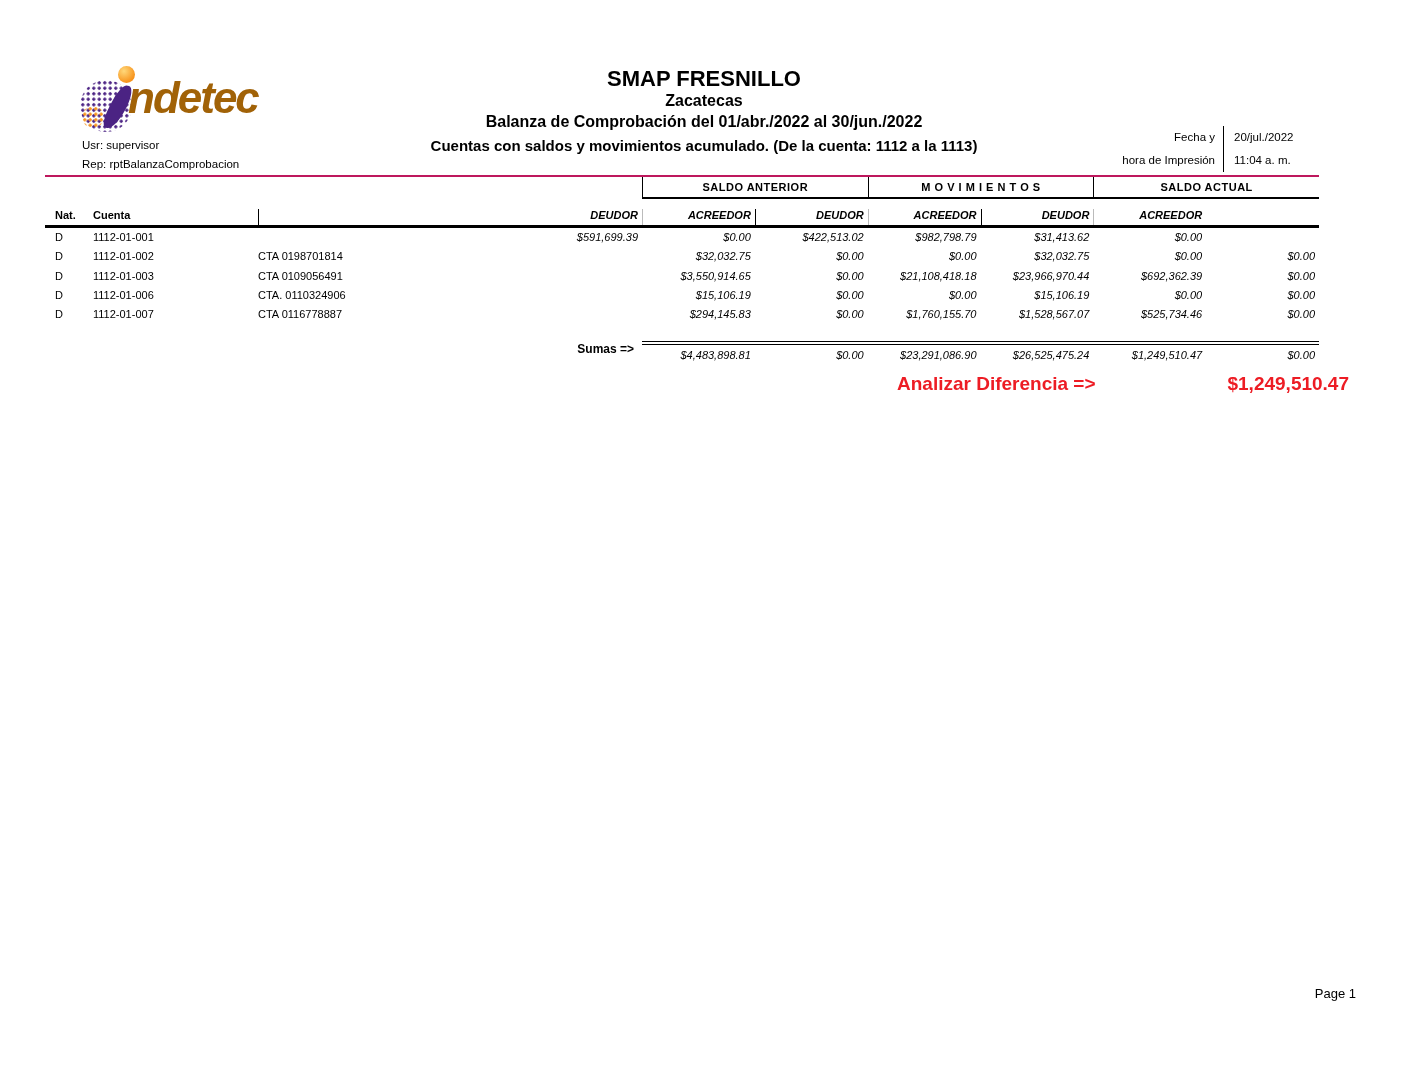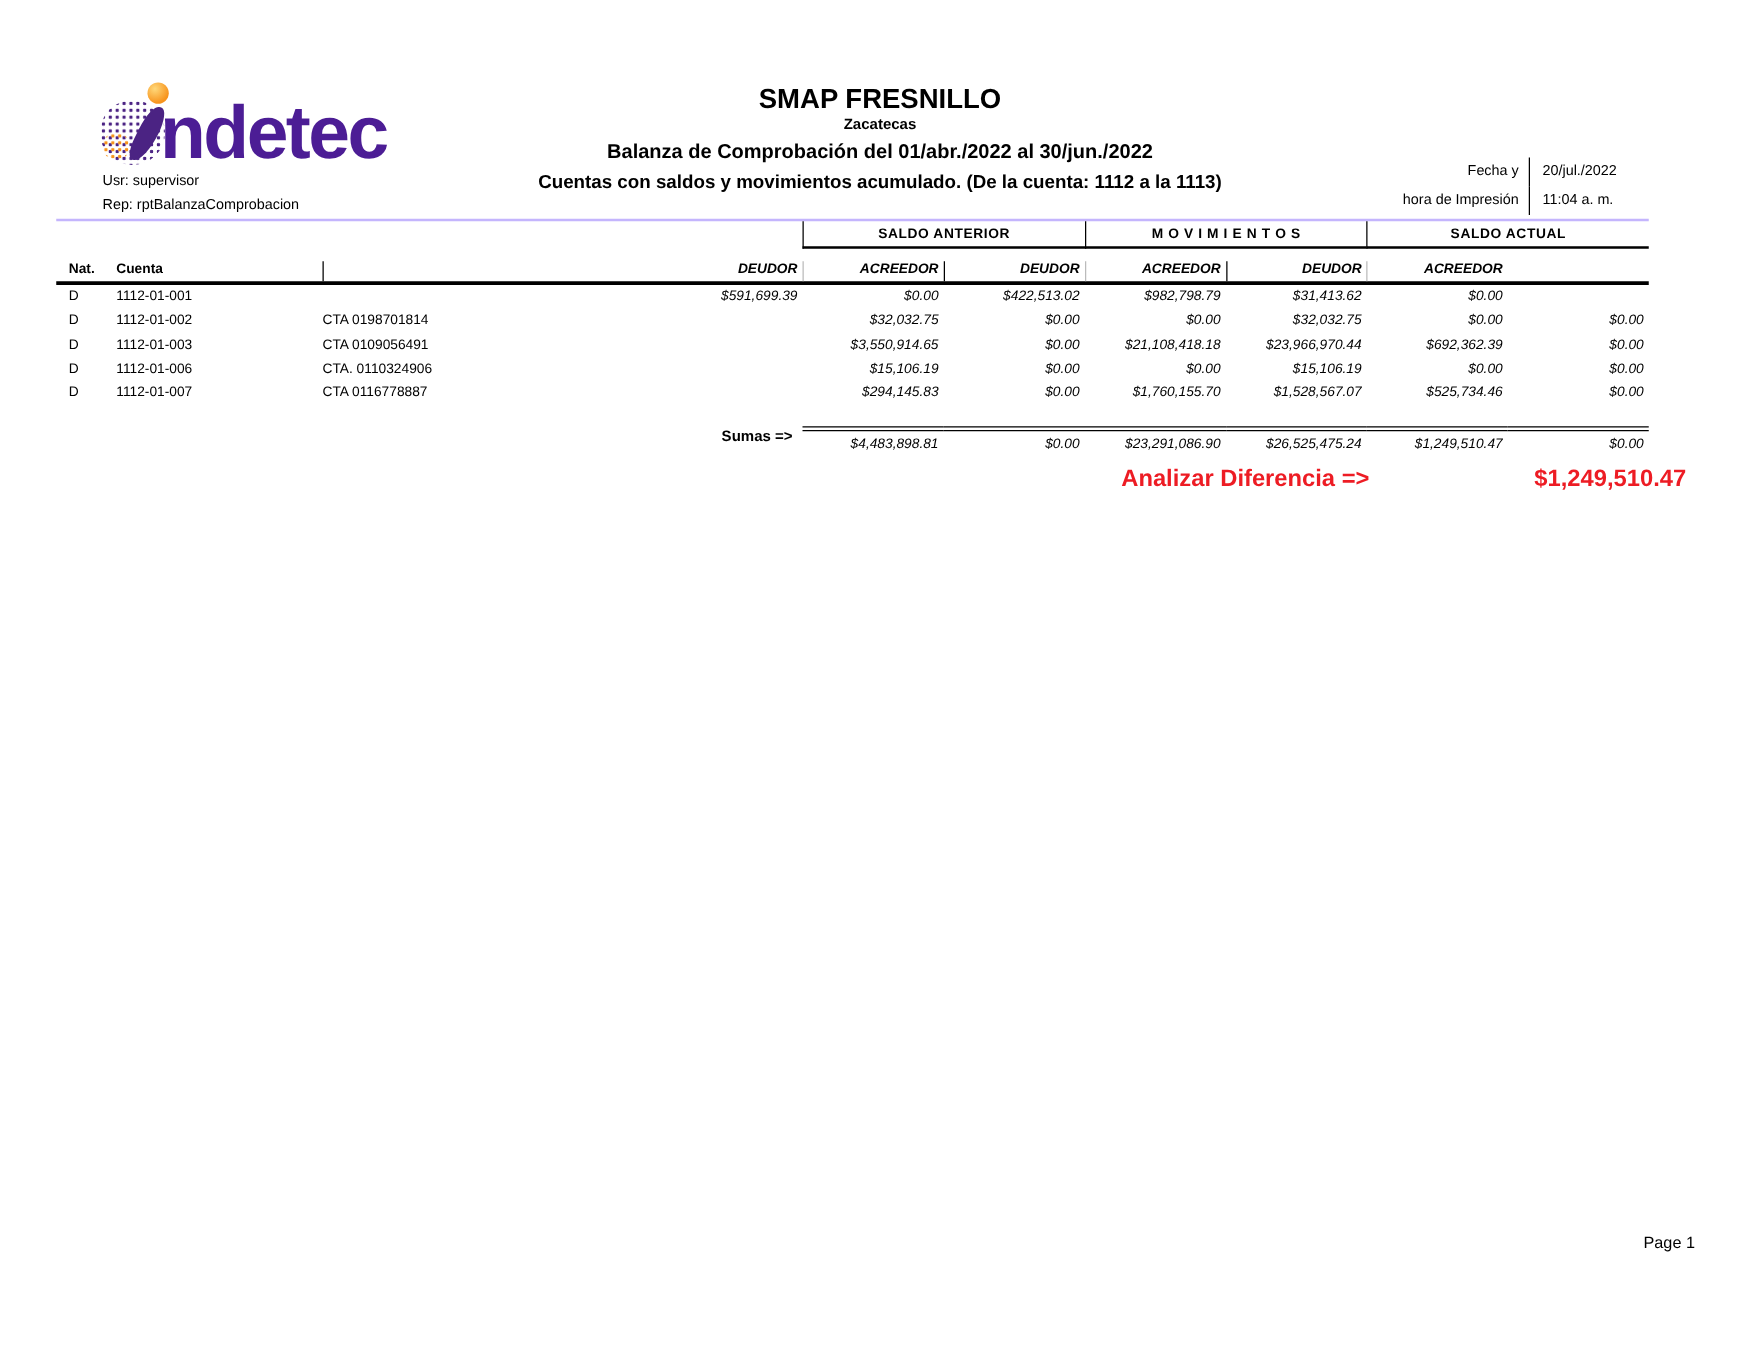--- a/index.html
+++ b/index.html
@@ -25,44 +25,44 @@
     position:absolute; left:30px; top:18px; width:16px; height:46px;
     border-radius:50% 50% 60% 40%;
     background:#4b2383; transform:rotate(14deg) skewX(-12deg);
   }
   .i-dot {
     position:absolute; left:38px; top:0; width:17px; height:17px; border-radius:50%;
     background:radial-gradient(circle at 35% 30%, #ffd87a, #f7941d 70%);
   }
   .logo-text {
     position:absolute; left:48px; top:10px;
-    font-size:60px; font-weight:bold; color:#4c1d95;
+    font-size:44px; font-weight:bold; font-style:italic; color:#a16207;
     letter-spacing:-2px; line-height:1;
   }
 
   
   .center-head { position:absolute; left:0; width:1408px; text-align:center; }
   #org-title    { top:66px;  font-size:22px; font-weight:bold; }
-  #org-state    { top:92px;  font-size:12px; font-weight:bold; }
+  #org-state    { top:92px;  font-size:16px; font-weight:bold; }
   #report-title { top:113px; font-size:16px; font-weight:bold; }
   #report-sub   { top:137px; font-size:15px; font-weight:bold; }
 
   #usr-line { position:absolute; left:82px; top:139px; font-size:11.5px; }
   #rep-line { position:absolute; left:82px; top:158px; font-size:11.5px; }
 
   #print-block { position:absolute; right:86px; top:126px; width:250px; height:46px; font-size:11.5px; }
   .print-row { display:flex; height:23px; line-height:23px; }
   .print-label { width:152px; text-align:right; padding-right:8px; border-right:1.5px solid #000; }
   .print-value { padding-left:10px; }
 
   
   #table { position:absolute; left:45px; top:175px; width:1274px; font-size:11px; }
   .grid { display:grid; grid-template-columns:48px 165px 384px repeat(6, 1fr); }
 
-  #thead { border-top:2px solid #c4b5fd; border-bottom:3px solid #000; }
+  #thead { border-top:2px solid #be185d; border-bottom:3px solid #000; }
   .group-row  { height:22px; align-items:center; }
   .group-cell {
     grid-column:span 2; text-align:center; font-weight:bold; letter-spacing:.5px;
     border-bottom:2px solid #000; border-left:1px solid #000;
     height:22px; line-height:20px;
   }
   .colhead-row { height:26px; }
   .colhead { font-weight:bold; align-self:end; padding-bottom:4px; }
   .colhead.left0 { padding-left:10px; }
   .money { text-align:right; padding-right:4px;font-style:italic; }

